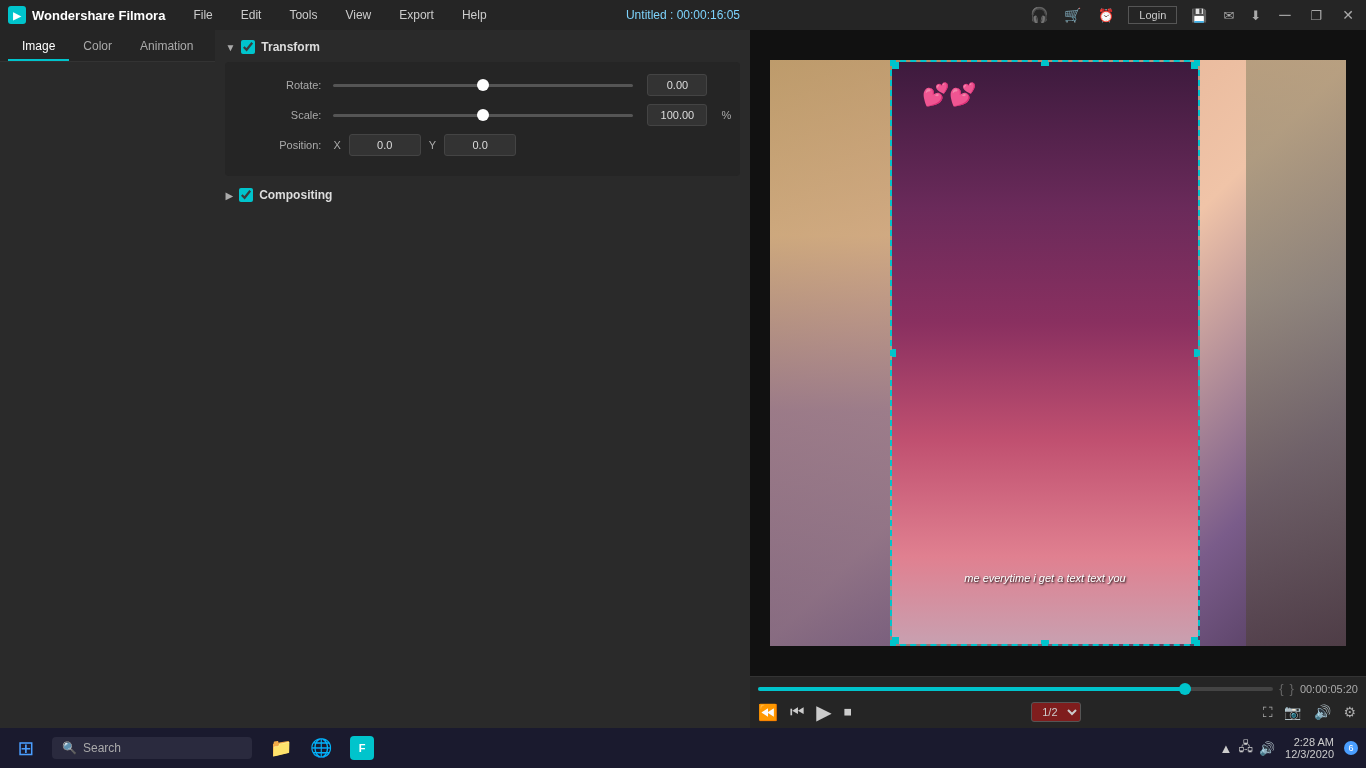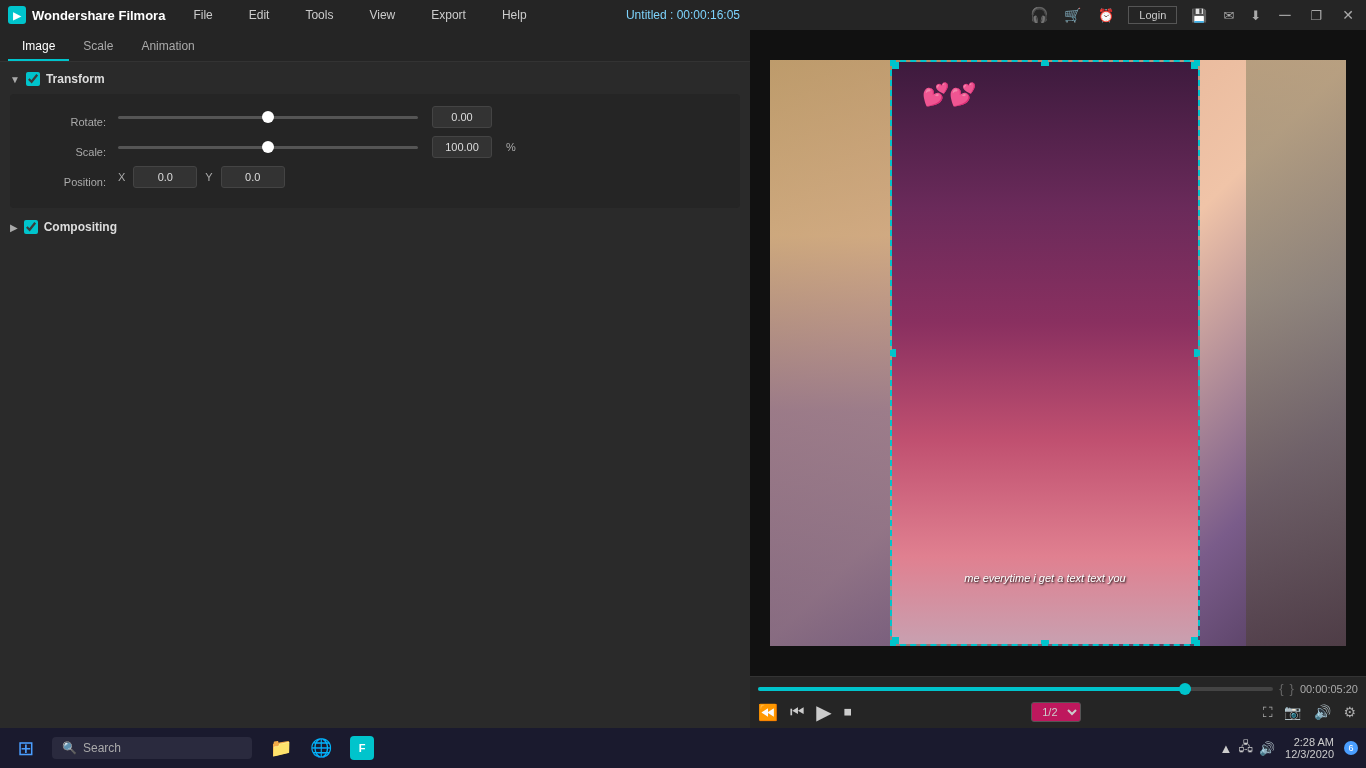--- a/index.html
+++ b/index.html
@@ -2,57 +2,57 @@
 <html><head>
   <meta charset="utf-8">
   <style>
     * { margin: 0; padding: 0; box-sizing: border-box; }
     body { width: 1366px; height: 768px; background: #1e1e1e; color: #ccc; font-family: 'Segoe UI', Arial, sans-serif; font-size: 12px; overflow: hidden; }
 
     
     #titlebar { display: flex; align-items: center; height: 30px; background: #252525; padding: 0 8px; }
     #titlebar .logo { display: flex; align-items: center; gap: 6px; color: #fff; font-size: 13px; font-weight: bold; margin-right: 20px; }
     #titlebar .logo .logo-icon { width: 18px; height: 18px; background: #00c4cc; border-radius: 3px; display: flex; align-items: center; justify-content: center; font-size: 10px; color: #fff; }
-    #titlebar .menu-items { display: flex; gap: 20px; flex: 1; }
+    #titlebar .menu-items { display: flex; gap: 12px; flex: 1; }
     #titlebar .menu-item { color: #ccc; padding: 2px 8px; cursor: pointer; font-size: 12px; }
     #titlebar .title { position: absolute; left: 50%; transform: translateX(-50%); color: #7dd3fc; font-size: 12px; }
     #titlebar .win-controls { display: flex; gap: 12px; margin-left: auto; align-items: center; }
     #titlebar .win-icon { color: #aaa; cursor: pointer; font-size: 14px; padding: 2px 4px; }
     #titlebar .login-btn { background: none; border: 1px solid #555; color: #ccc; padding: 2px 10px; border-radius: 0; cursor: pointer; font-size: 11px; }
 
     
     #main { display: flex; height: calc(768px - 30px - 40px); }
 
     
-    #left-panel { width: 750px; background: #2a2a2a; display: flex; flex-direction: column; }
+    #left-panel { width: 750px; background: #2a2a2a; display: flex; flex-direction: row; }
 
     
     #tabs { display: flex; background: #252525; border-bottom: 1px solid #333; padding: 0 8px; height: 32px; align-items: flex-end; }
     .tab { padding: 6px 14px; cursor: pointer; color: #aaa; font-size: 12px; border-bottom: 2px solid transparent; }
     .tab.active { color: #fff; border-bottom: 2px solid #00c4cc; }
 
     
     #properties { flex: 1; overflow-y: auto; padding: 10px; }
     .section { margin-bottom: 12px; }
     .section-header { display: flex; align-items: center; gap: 6px; margin-bottom: 8px; }
     .section-arrow { cursor: pointer; color: #aaa; font-size: 10px; }
     .section-checkbox { width: 14px; height: 14px; accent-color: #00c4cc; }
     .section-title { color: #ddd; font-size: 12px; font-weight: bold; }
-    .property-row { display: flex; align-items: flex-end; margin-bottom: 8px; padding-left: 20px; }
+    .property-row { display: flex; align-items: center; margin-bottom: 8px; padding-left: 20px; }
     .prop-label { width: 80px; color: #aaa; font-size: 11px; text-align: right; padding-right: 12px; }
     .prop-slider-wrap { flex: 1; display: flex; align-items: center; gap: 14px; }
     .prop-slider { -webkit-appearance: none; width: 300px; height: 3px; background: #555; border-radius: 2px; outline: none; }
     .prop-slider::-webkit-slider-thumb { -webkit-appearance: none; width: 12px; height: 12px; border-radius: 50%; background: #fff; cursor: pointer; }
     .prop-value { width: 60px; height: 22px; background: #333; border: 1px solid #444; color: #ddd; text-align: center; font-size: 11px; border-radius: 3px; }
     .prop-unit { color: #aaa; font-size: 11px; }
     .flip-btns { display: flex; gap: 8px; }
     .flip-btn { width: 28px; height: 24px; background: #3a3a3a; border: 1px solid #555; color: #ccc; border-radius: 3px; cursor: pointer; display: flex; align-items: center; justify-content: center; font-size: 13px; }
     .pos-group { display: flex; align-items: center; gap: 8px; }
     .pos-label { color: #aaa; font-size: 11px; }
-    .pos-input { width: 64px; height: 22px; background: #333; border: 1px solid #444; color: #ddd; text-align: center; font-size: 11px; border-radius: 3px; }
+    .pos-input { width: 72px; height: 22px; background: #333; border: 1px solid #444; color: #ddd; text-align: center; font-size: 11px; border-radius: 3px; }
     .section-inner { background: #252525; border-radius: 4px; padding: 12px 8px; }
 
     
     #panel-footer { display: flex; justify-content: space-between; align-items: center; padding: 8px 12px; border-top: 1px solid #333; background: #2a2a2a; }
     .reset-btn { background: none; border: 1px solid #555; color: #ccc; padding: 5px 16px; border-radius: 14px; cursor: pointer; font-size: 12px; }
     .ok-btn { background: #00c4cc; border: none; color: #fff; padding: 6px 24px; border-radius: 14px; cursor: pointer; font-size: 12px; font-weight: bold; }
 
     
     #preview { flex: 1; background: #1a1a1a; display: flex; flex-direction: column; }
     #preview-canvas { flex: 1; position: relative; overflow: hidden; background: #111; }
@@ -77,21 +77,21 @@
     #preview-controls { padding: 4px 8px; background: #252525; border-top: 1px solid #333; }
     .progress-bar-wrap { display: flex; align-items: center; gap: 6px; margin-bottom: 4px; }
     .progress-bar { flex: 1; height: 4px; background: #444; border-radius: 2px; position: relative; cursor: pointer; }
     .progress-fill { height: 100%; background: #00c4cc; border-radius: 2px; width: 84%; }
     .progress-thumb { position: absolute; right: 16%; top: 50%; transform: translateY(-50%); width: 12px; height: 12px; background: #00c4cc; border-radius: 50%; }
     .timecode { color: #aaa; font-size: 11px; white-space: nowrap; }
     .bracket { color: #666; font-size: 13px; }
     .controls-row { display: flex; align-items: center; justify-content: space-between; }
     .playback-btns { display: flex; align-items: center; gap: 12px; }
     .play-btn { color: #ccc; cursor: pointer; font-size: 16px; }
-    .quality-select { background: #be185d; border: 1px solid #555; color: #ccc; padding: 2px 6px; font-size: 11px; border-radius: 3px; cursor: pointer; }
+    .quality-select { background: #7f1d1d; border: 1px solid #555; color: #ccc; padding: 2px 6px; font-size: 11px; border-radius: 3px; cursor: pointer; }
     .ctrl-icon { color: #aaa; cursor: pointer; font-size: 14px; padding: 2px; }
     .right-controls { display: flex; align-items: center; gap: 8px; }
 
     
     #timeline { height: 310px; background: #1e1e1e; border-top: 2px solid #333; display: flex; flex-direction: column; }
     #timeline-toolbar { display: flex; align-items: center; gap: 8px; padding: 4px 8px; background: #252525; border-bottom: 1px solid #333; height: 36px; }
     .tl-btn { color: #aaa; cursor: pointer; font-size: 15px; padding: 3px 5px; border-radius: 3px; background: none; border: none; }
     .tl-separator { width: 1px; height: 20px; background: #444; margin: 0 4px; }
     .tl-btn-right { margin-left: auto; }
     .zoom-slider { width: 80px; height: 3px; -webkit-appearance: none; background: #555; border-radius: 2px; }
@@ -148,21 +148,21 @@
     <span class="win-icon close-btn" style="font-size:14px;">✕</span>
   </div>
 </div>
 
 <div id="main">
 
   <div id="left-panel">
 
     <div id="tabs">
       <div class="tab active">Image</div>
-      <div class="tab">Scale</div>
+      <div class="tab">Color</div>
       <div class="tab">Animation</div>
     </div>
 
     <div id="properties">
 
       <div class="section">
         <div class="section-header">
           <span class="section-arrow">▼</span>
           <input type="checkbox" class="section-checkbox" checked="" style="">
           <span class="section-title">Transform</span>

